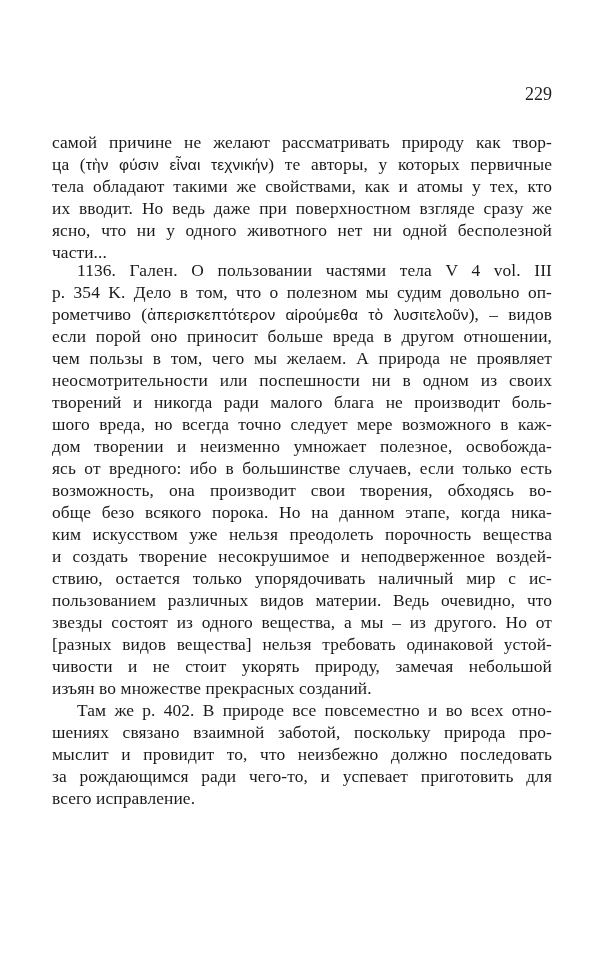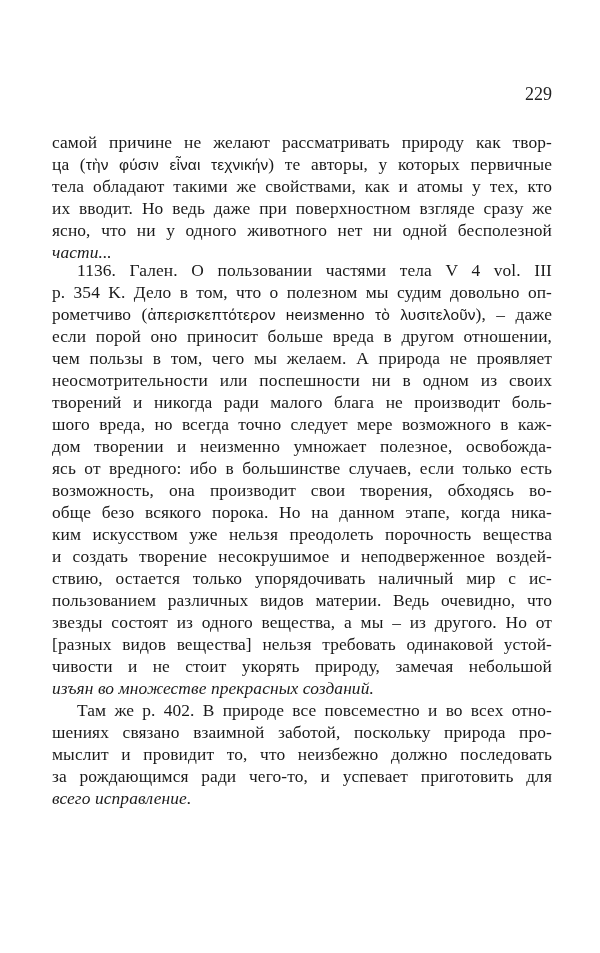--- a/index.html
+++ b/index.html
@@ -10,21 +10,21 @@
   .page-number {
     position: absolute; top: 84px; right: 48px;
     font-family: "Liberation Serif", serif; font-size: 18px; color: #222; text-align: right;
   }
   .line {
     position: absolute; left: 52px; width: 500px; height: 22px;
     font-family: "Liberation Serif", serif; font-size: 17.4px; line-height: 22px;
     white-space: nowrap; text-align: justify; text-align-last: justify;
     letter-spacing: 0.1px;
   }
-  .line.last { text-align-last: left; font-style: italic; }
+  .line.last { text-align-last: left; }
   .line.indent { left: 77px; width: 475px; }
   .b { font-weight: normal; }
   .greek { font-family: Liberation Sans, sans-serif; font-size: 15.5px; }
 </style>
 </head>
 <body>
 
 <div>
   <div class="page-number">229</div>
 
@@ -33,21 +33,21 @@
     <div class="line" style="top:153px"><span>ца (</span><span class="greek">τὴν φύσιν εἶναι τεχνικήν</span><span>) те авторы, у которых первичные</span></div>
     <div class="line" style="top:175px">тела обладают такими же свойствами, как и атомы у тех, кто</div>
     <div class="line" style="top:197px">их вводит. Но ведь даже при поверхностном взгляде сразу же</div>
     <div class="line" style="top:219px">ясно, что ни у одного животного нет ни одной бесполезной</div>
     <div class="line last" style="top:241px">части...</div>
   </div>
 
   <div>
     <div class="line indent b" style="top:259px">1136. Гален. О пользовании частями тела V 4 vol. III</div>
     <div class="line" style="top:281px"><span class="b">p. 354 K.</span><span> Дело в том, что о полезном мы судим довольно оп-</span></div>
-    <div class="line" style="top:303px"><span>рометчиво (</span><span class="greek">ἀπερισκεπτότερον неизменно τὸ λυσιτελοῦν</span><span>), – даже</span></div>
+    <div class="line" style="top:303px"><span>рометчиво (</span><span class="greek">ἀπερισκεπτότερον αἱρούμεθα τὸ λυσιτελοῦν</span><span>), – видов</span></div>
     <div class="line" style="top:325px">если порой оно приносит больше вреда в другом отношении,</div>
     <div class="line" style="top:347px">чем пользы в том, чего мы желаем. А природа не проявляет</div>
     <div class="line" style="top:369px">неосмотрительности или поспешности ни в одном из своих</div>
     <div class="line" style="top:391px">творений и никогда ради малого блага не производит боль-</div>
     <div class="line" style="top:413px">шого вреда, но всегда точно следует мере возможного в каж-</div>
     <div class="line" style="top:435px">дом творении и неизменно умножает полезное, освобожда-</div>
     <div class="line" style="top:457px">ясь от вредного: ибо в большинстве случаев, если только есть</div>
     <div class="line" style="top:479px">возможность, она производит свои творения, обходясь во-</div>
     <div class="line" style="top:501px">обще безо всякого порока. Но на данном этапе, когда ника-</div>
     <div class="line" style="top:523px">ким искусством уже нельзя преодолеть порочность вещества</div>

